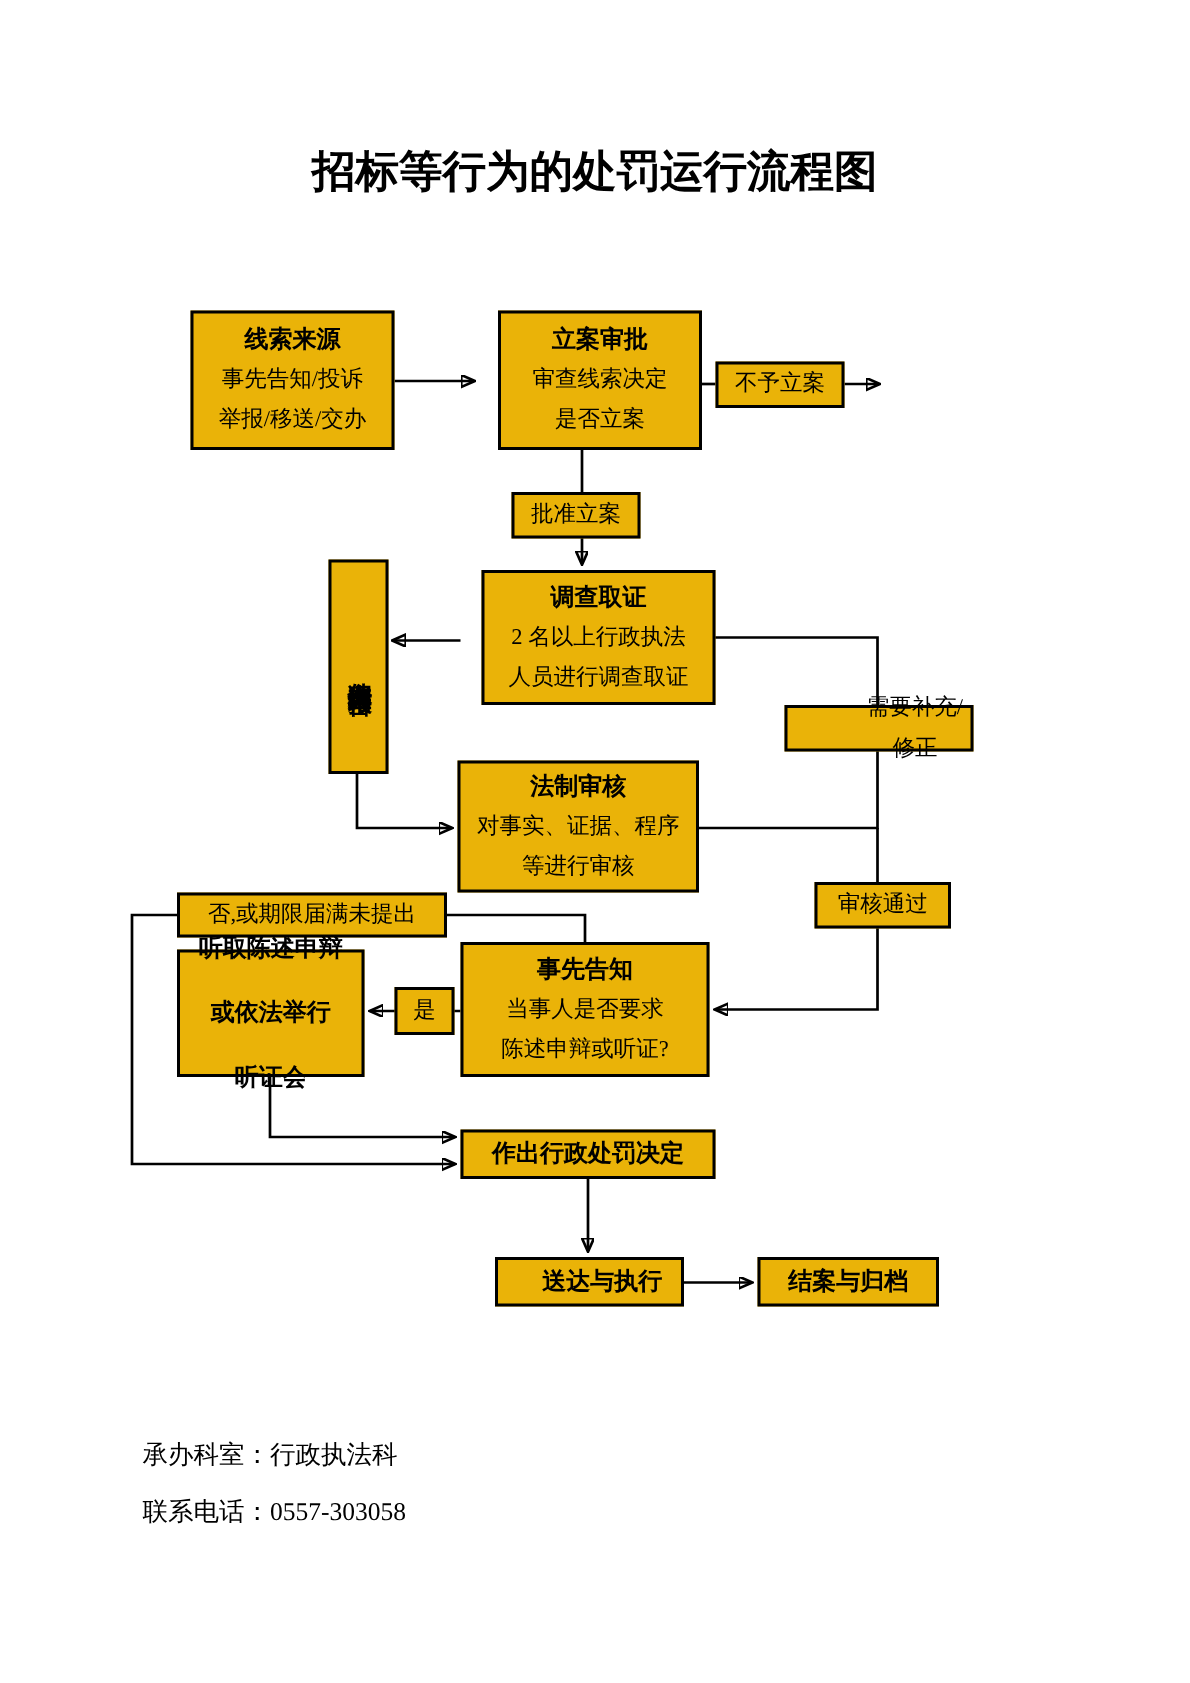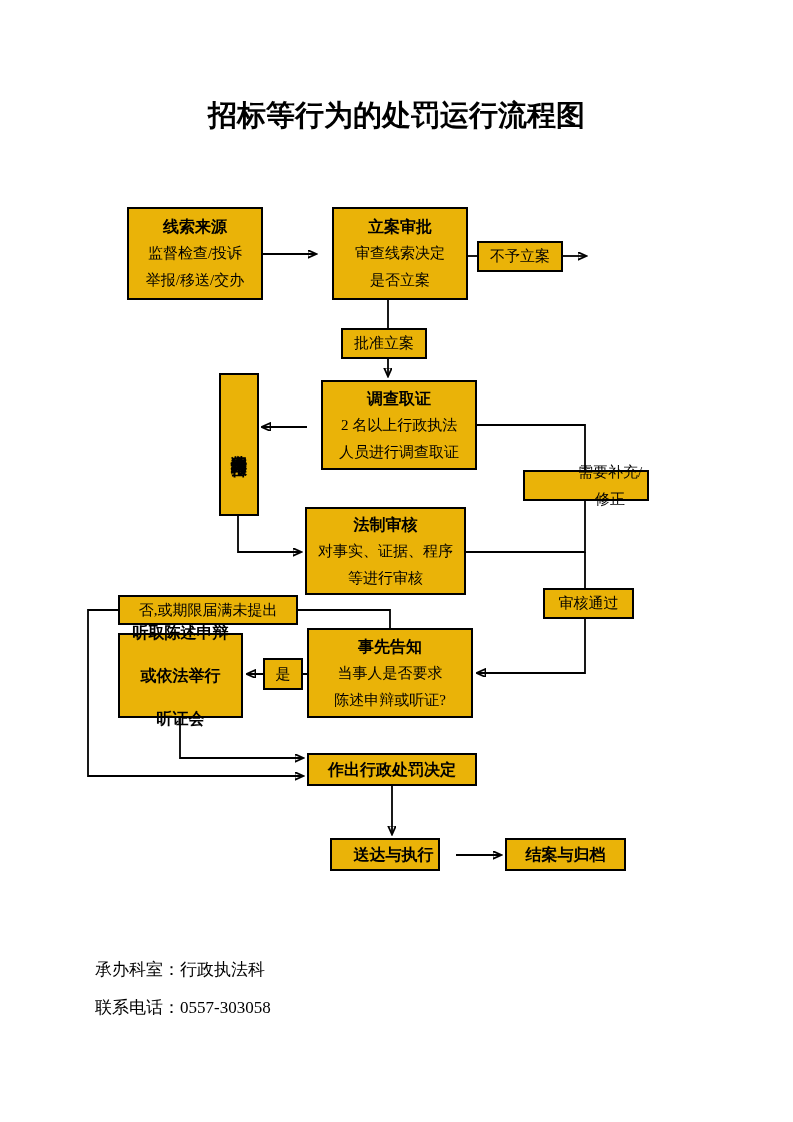--- a/index.html
+++ b/index.html
@@ -50,21 +50,21 @@
     <path d="M585,552 V673 H477" marker-end="url(#ah)"></path>
     <path d="M307,674 H247" marker-end="url(#ah)"></path>
     <path d="M390,628 V610 H88 V776 H303" marker-end="url(#ah)"></path>
     <path d="M180,718 V758 H303" marker-end="url(#ah)"></path>
     <path d="M392,786 V834" marker-end="url(#ah)"></path>
     <path d="M456,855 H501" marker-end="url(#ah)"></path>
   </svg>
 
   <div class="fbox" style="left:127px; top:207px; width:136px; height:93px;">
     <div class="hd">线索来源</div>
-    <div>监督检查/投诉</div>
+    <div>事先告知/投诉</div>
     <div>举报/移送/交办</div>
   </div>
 
   <div class="fbox" style="left:320px; top:207px; width:136px; height:93px;margin-left:12px;">
     <div class="hd">立案审批</div>
     <div>审查线索决定</div>
     <div>是否立案</div>
   </div>
 
   <div class="fbox" style="left:477px; top:241px; width:86px; height:31px;">
@@ -117,21 +117,21 @@
   <div class="fbox bold" style="left:118px; top:633px; width:125px; height:85px; line-height:26px;gap:17px;">
     <div>听取陈述申辩</div>
     <div>或依法举行</div>
     <div>听证会</div>
   </div>
 
   <div class="fbox bold" style="left:307px; top:753px; width:170px; height:33px;">
     <div>作出行政处罚决定</div>
   </div>
 
-  <div class="fbox bold" style="left:330px; top:838px; width:110px; height:33px;padding-left:17px;">
+  <div class="fbox bold" style="left:330px; top:838px; width:126px; height:33px;padding-left:17px;">
     <div>送达与执行</div>
   </div>
 
   <div class="fbox bold" style="left:505px; top:838px; width:121px; height:33px;">
     <div>结案与归档</div>
   </div>
 
   <div class="footer-line" style="top:958px;">承办科室：行政执法科</div>
   <div class="footer-line" style="top:996px;">联系电话：0557-303058</div>
 

